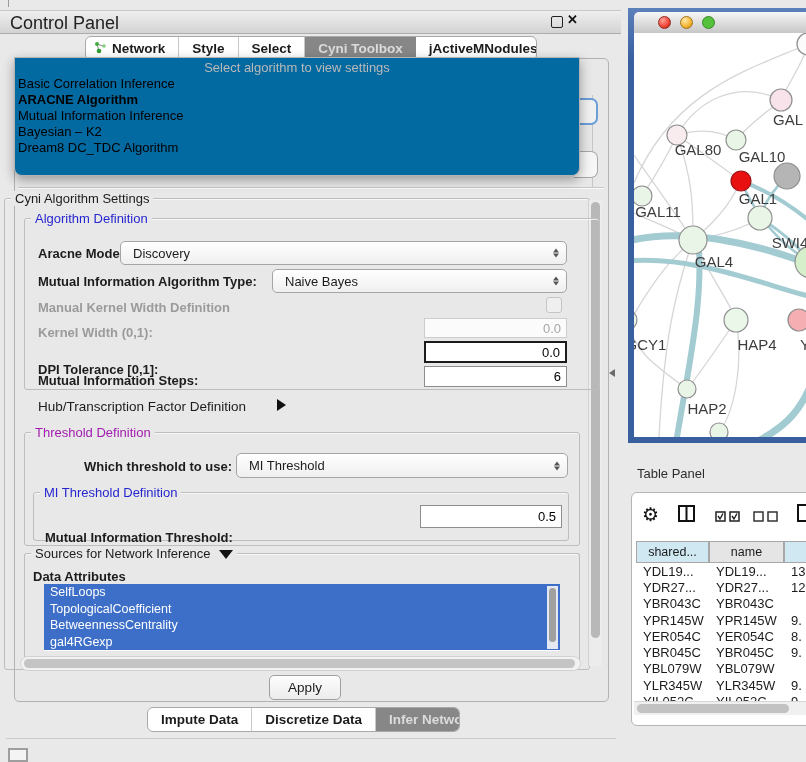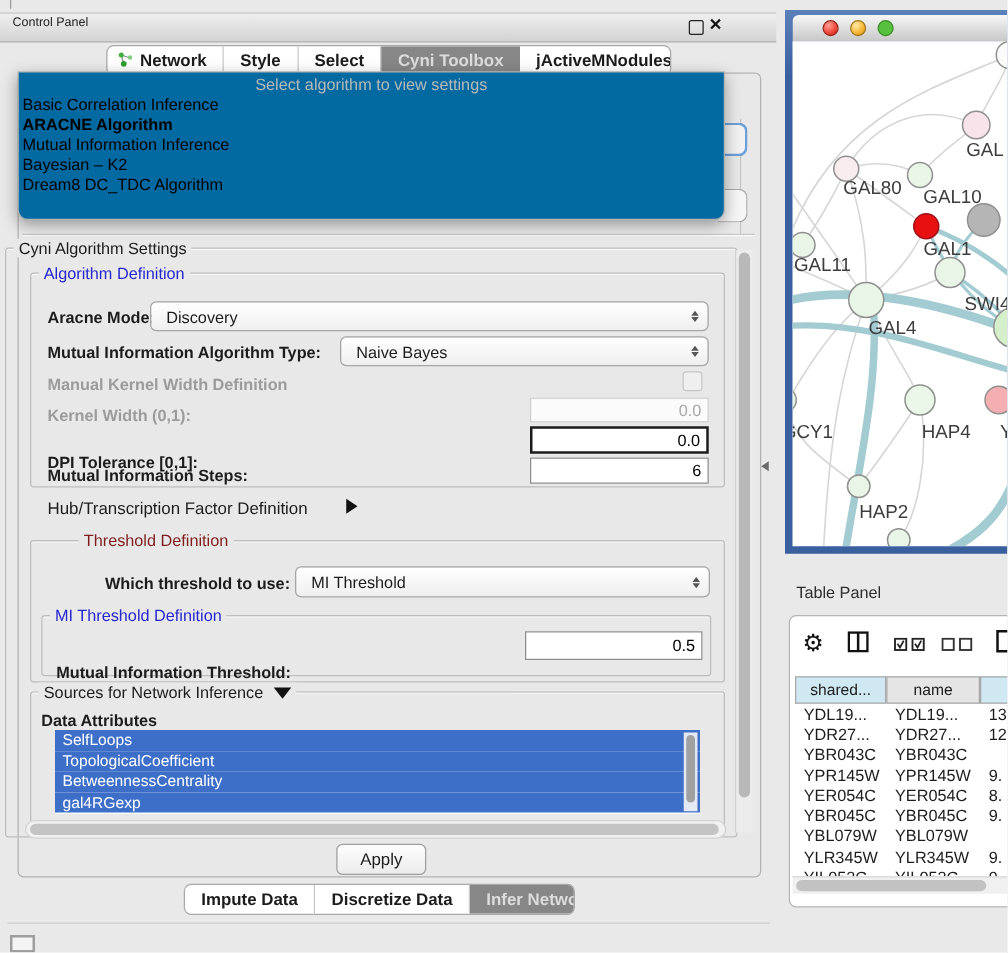--- a/index.html
+++ b/index.html
@@ -2,42 +2,42 @@
 <html><head>
 <meta charset="utf-8">
 <style>
   html,body{margin:0;padding:0;}
   #app{position:relative;width:806px;height:762px;background:#e9e9e9;overflow:hidden;
        font-family:"Liberation Sans",sans-serif;color:#1c1c1c;}
   .abs{position:absolute;}
   
   .cp-titlebar{left:0;top:10px;width:621px;height:22px;
      background:linear-gradient(#efefef,#d3d3d3);border-top:1px solid #c9c9c9;border-bottom:1px solid #adadad;}
-  .cp-title{left:10px;top:13px;font-size:10px;color:#222;}
+  .cp-title{left:10px;top:13px;font-size:18px;color:#222;}
   .win-float{left:551px;top:16px;width:10px;height:10px;border:1.5px solid #222;border-radius:2px;}
   .win-close{left:567px;top:12px;font-size:13px;font-weight:bold;color:#111;}
   
   .tabbar{height:23px;background:#fff;border:1px solid #a9a9a9;border-radius:6px;display:flex;overflow:hidden;}
   .tab{font-size:13.5px;font-weight:bold;color:#1c1c1c;display:flex;align-items:center;justify-content:center;
        padding:0 13px;border-right:1px solid #c9c9c9;white-space:nowrap;}
   .tab:last-child{border-right:none;}
   .tab.sel{background:#878787;color:#dcdcdc;border-right:none;}
   
   .content{left:14px;top:58px;width:593px;height:642px;background:#e8e8e8;
      border:1px solid #b2b2b2;border-radius:5px;}
   
   .popup{left:14px;top:57px;width:564px;height:117px;background:#0369a1;border:1px solid #b4b4b4;
      border-radius:0 0 8px 8px;box-shadow:0 4px 12px rgba(0,0,0,.35);z-index:30;overflow:hidden;}
   .popup .ph{height:16px;text-align:center;color:#b9b9b9;font-size:13px;padding-top:2px;}
   .popup .it{height:16px;line-height:16px;font-size:13px;color:#000;padding-left:3px;}
   .popup .it.b{font-weight:bold;}
   
   .group{border:1px solid #bdbdbd;border-radius:3px;box-shadow:inset 0 1px 0 rgba(255,255,255,.7);}
   .gtitle{position:absolute;top:-8px;left:6px;background:#e8e8e8;padding:0 4px;font-size:13px;}
-  .blue{color:#2626cf;} .green{color:#7f1d1d;margin-left:32px;}
+  .blue{color:#2626cf;} .green{color:#a21caf;}
   .lbl{font-size:13px;font-weight:bold;white-space:nowrap;}
   .lbl.dis{color:#9b9b9b;}
   .combo{background:linear-gradient(#ffffff,#efefef);border:1px solid #a5a5a5;border-radius:5px;
      font-size:13px;display:flex;align-items:center;padding-left:12px;box-sizing:border-box;}
   .stepper{position:absolute;right:7px;top:50%;transform:translateY(-50%);display:flex;flex-direction:column;gap:1px;}
   .stepper i{display:block;width:0;height:0;border-left:3.5px solid transparent;border-right:3.5px solid transparent;}
   .stepper .up{border-bottom:4px solid #555;} .stepper .dn{border-top:4px solid #555;}
   .tin{position:absolute;box-sizing:border-box;font-family:"Liberation Sans",sans-serif;
      font-size:13px;text-align:right;padding:0 5px;background:#fff;}
   
@@ -111,21 +111,21 @@
   <div class="abs" style="left:574px;top:151px;width:24px;height:27px;border:1px solid #a8a8a8;border-left:none;border-radius:0 7px 7px 0;background:#f6f6f6;box-sizing:border-box;"></div>
 
   <div class="abs group" style="left:4px;top:198px;width:584px;height:470px;">
     <span class="gtitle">Cyni Algorithm Settings</span>
   </div>
 
   <div class="abs vtrack" style="left:588px;top:200px;width:13px;height:466px;">
     <div class="thumb" style="position:absolute;left:2px;top:2px;width:9px;height:436px;"></div>
   </div>
 
-  <div class="abs group" style="left:24px;top:218px;width:554px;height:170px;">
+  <div class="abs group" style="left:24px;top:218px;width:554px;height:170px;padding-left:20px;">
     <span class="gtitle blue">Algorithm Definition</span>
   </div>
 
   <div class="abs lbl" style="left:38px;top:246px;">Aracne Mode:</div>
   <div class="abs combo" style="left:120px;top:241px;width:447px;height:24px;">
     <span>Discovery</span>
     <span class="stepper">
         <i class="up"></i>
         <i class="dn"></i>
       </span>

